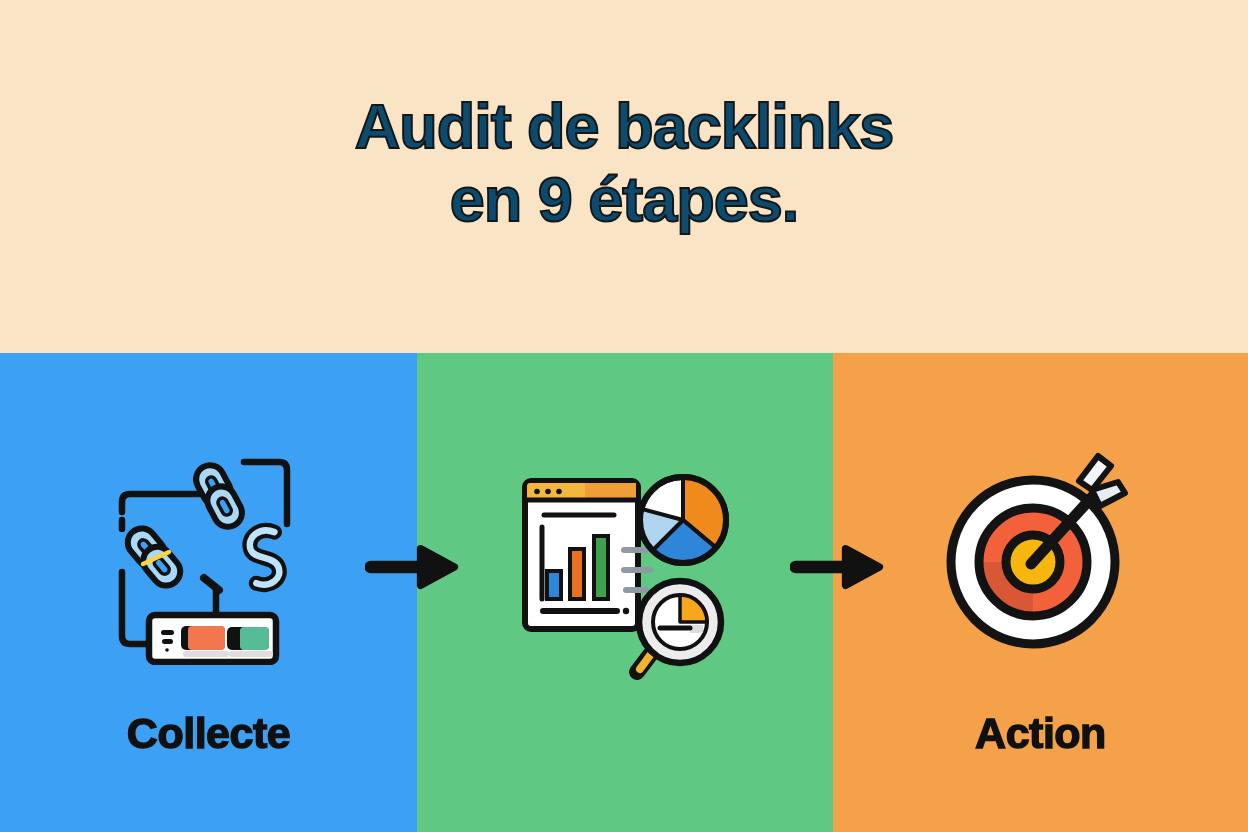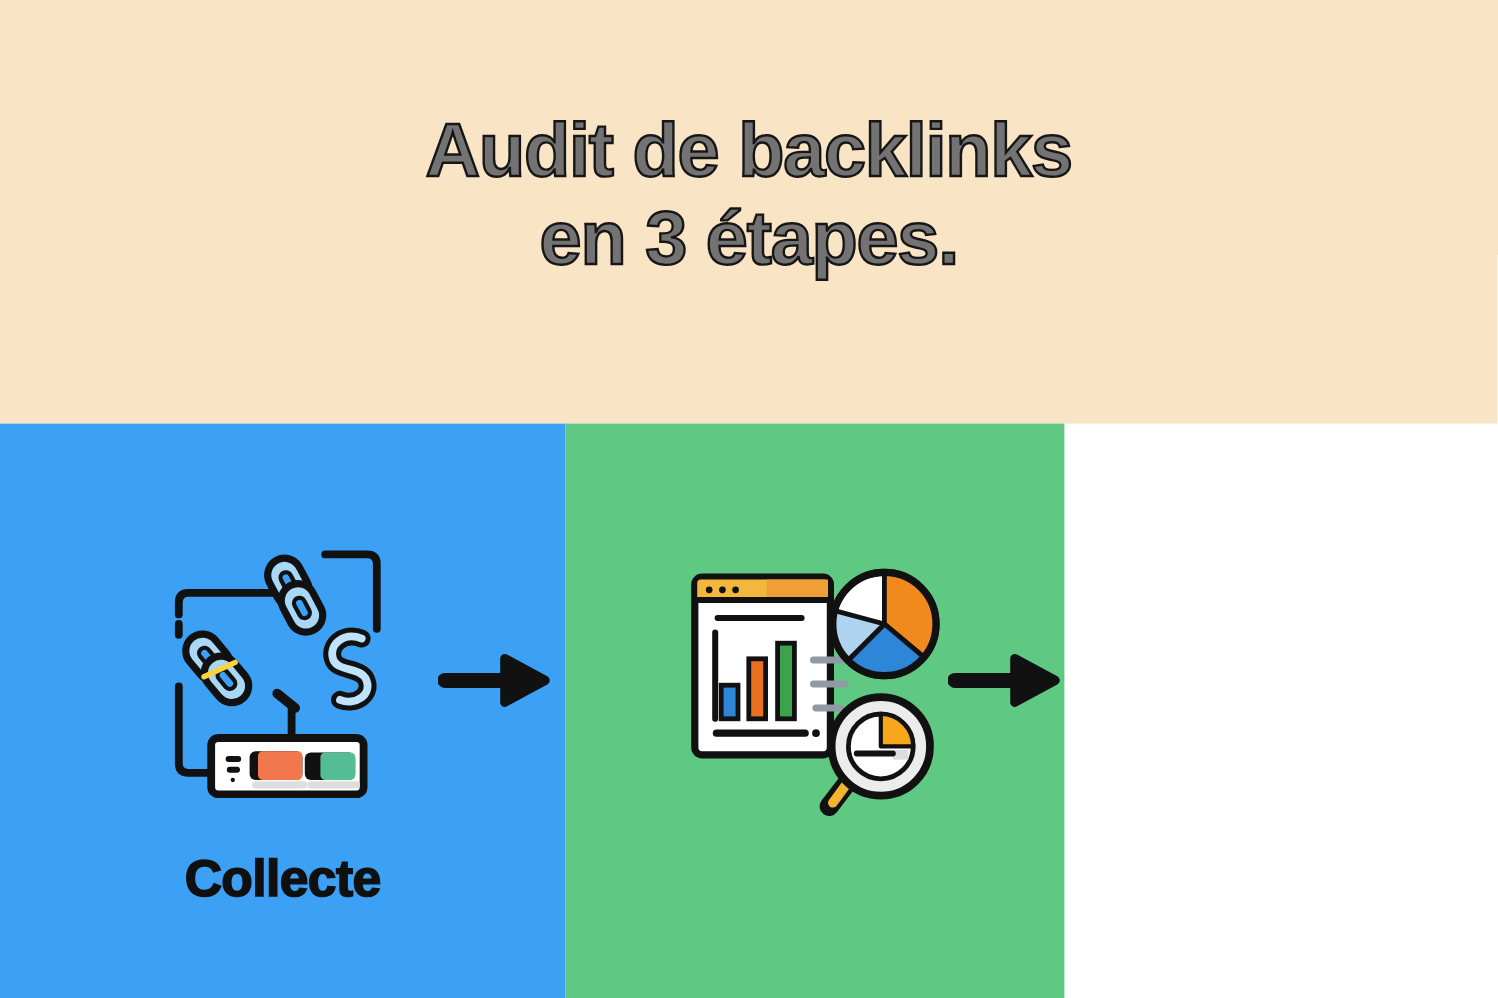--- a/index.html
+++ b/index.html
@@ -7,26 +7,26 @@
   body { font-family: "Liberation Sans", "DejaVu Sans", sans-serif; position: relative; }
 
   .hero {
     width: 1248px; height: 353px;
     display: flex; flex-direction: column; align-items: center;
     padding-top: 90px;
   }
   .title-line {
     font-size: 63px; font-weight: 700; line-height: 73px;
     letter-spacing: -1px; 
-    color: #737373; -webkit-text-stroke: 2px #161616;
+    color: #0c4a6e; -webkit-text-stroke: 2px #161616;
   }
 
   .columns { position: absolute; left: 0; top: 353px; width: 1248px; height: 479px; display: flex; }
   .step-col { position: relative; height: 479px; }
-  .col-1 { width: 471px; }
+  .col-1 { width: 417px; }
   .col-2 { width: 416px; }
   .col-3 { width: 415px; }
 
   .step-icon { position: absolute; left: 0; right: 0; margin: 0 auto; }
   .icon-collecte { top: 97px; }
   .icon-analyse  { top: 117px; }
   .icon-action   { top: 97px; }
 
   .step-label {
     position: absolute; top: 356px; left: 0; width: 100%;
@@ -36,21 +36,21 @@
 
   .flow-arrow { position: absolute; top: 188px; width: 96px; height: 52px; }
   .flow-arrow-1 { left: 365px; }
   .flow-arrow-2 { left: 790px; }
 </style>
 </head>
 <body>
 
 <div class="hero" style="background: rgb(249, 228, 198);">
   <div class="title-line">Audit de backlinks</div>
-  <div class="title-line">en 3 étapes.</div>
+  <div class="title-line">en 9 étapes.</div>
 </div>
 
 <div class="columns">
 
   <div class="step-col col-1" style="background: rgb(60, 161, 245);">
     <svg class="step-icon icon-collecte" width="200" height="215" viewBox="0 0 200 215">
 
       <g fill="none" stroke="#111" stroke-width="6.5" stroke-linecap="round" stroke-linejoin="round">
         <path d="M92,44 H21 Q13,44 13,52 V62"></path>
         <path d="M13,70 V79"></path>
@@ -135,20 +135,32 @@
       <path d="M140,181 L124,202" stroke="#111" stroke-width="16" stroke-linecap="round" fill="none"></path>
       <path d="M138,184 L127,199" stroke="#f0b42e" stroke-width="8" stroke-linecap="round" fill="none"></path>
       <circle cx="167" cy="152" r="41" fill="#ececec" stroke="#111" stroke-width="6.5"></circle>
       <circle cx="167" cy="152" r="27" fill="#ffffff" stroke="#111" stroke-width="4"></circle>
       <path d="M167,152 L167,125 A27,27 0 0 1 194,152 Z" fill="#f6a71b" stroke="#111" stroke-width="3.5" stroke-linejoin="round"></path>
       <rect x="177" y="155" width="13" height="8" fill="#dddddd"></rect>
       <path d="M147,158 H177" stroke="#111" stroke-width="5" stroke-linecap="round" fill="none"></path>
     </svg>
   </div>
 
+  <div class="step-col col-3" style="background: rgb(245, 161, 73);">
+    <svg class="step-icon icon-action" width="200" height="205" viewBox="0 0 200 205">
+      <circle cx="92" cy="112" r="82" fill="#ffffff" stroke="#131313" stroke-width="9"></circle>
+      <circle cx="92" cy="112" r="54" fill="#f2613a" stroke="#131313" stroke-width="9"></circle>
+      <path d="M92,112 L92,166 A54,54 0 0 1 38,112 Z" fill="rgba(0,0,0,0.10)"></path>
+      <circle cx="92" cy="112" r="27" fill="#f7b60d" stroke="#131313" stroke-width="9"></circle>
+      <path d="M90,114 L152,46" stroke="#131313" stroke-width="11" stroke-linecap="round" fill="none"></path>
+      <polygon points="138,31 157,6 170,16 151,40" fill="#f2f5f9" stroke="#131313" stroke-width="6" stroke-linejoin="round"></polygon>
+      <polygon points="151,40 177,32 184,43 159,56" fill="#e8edf4" stroke="#131313" stroke-width="6" stroke-linejoin="round"></polygon>
+    </svg>
+    <div class="step-label">Action</div>
+  </div>
 
   <svg class="flow-arrow flow-arrow-1" viewBox="0 0 100 52">
     <path d="M6,26 H62" stroke="#111" stroke-width="13" stroke-linecap="round" fill="none"></path>
     <polygon points="58,7 93,26 58,45" fill="#111" stroke="#111" stroke-width="8" stroke-linejoin="round"></polygon>
   </svg>
   <svg class="flow-arrow flow-arrow-2" viewBox="0 0 100 52">
     <path d="M6,26 H62" stroke="#111" stroke-width="13" stroke-linecap="round" fill="none"></path>
     <polygon points="58,7 93,26 58,45" fill="#111" stroke="#111" stroke-width="8" stroke-linejoin="round"></polygon>
   </svg>
 

